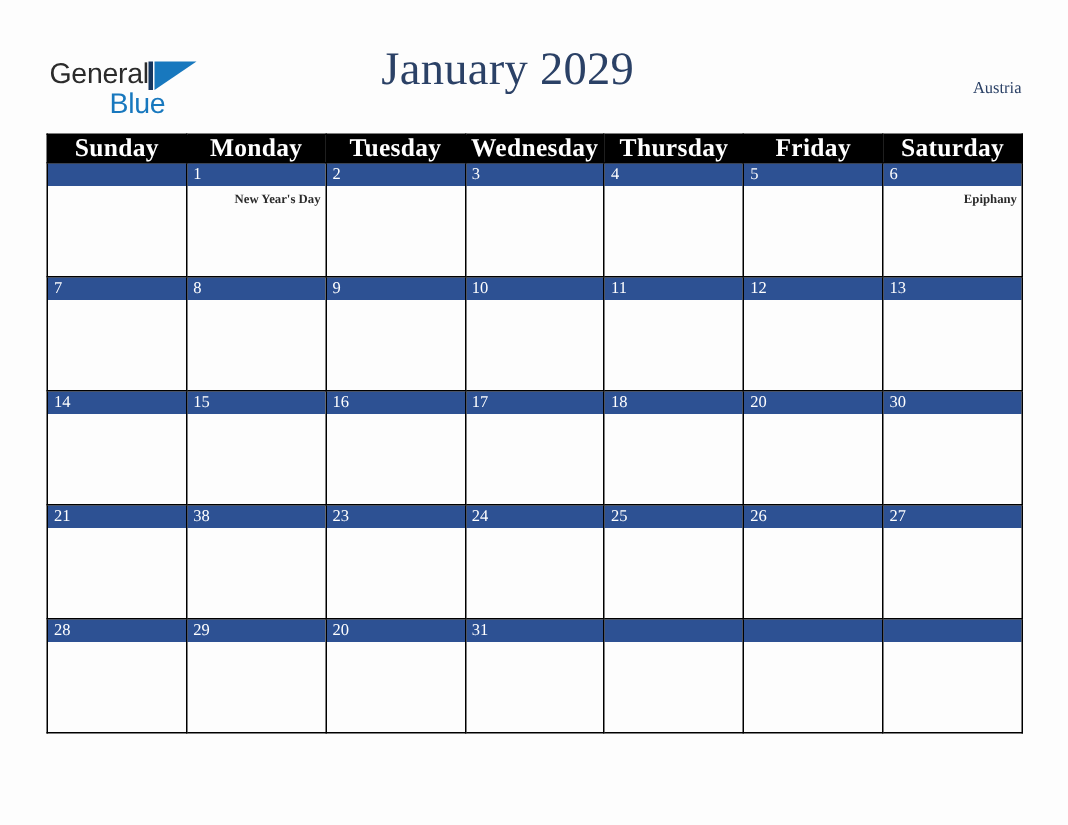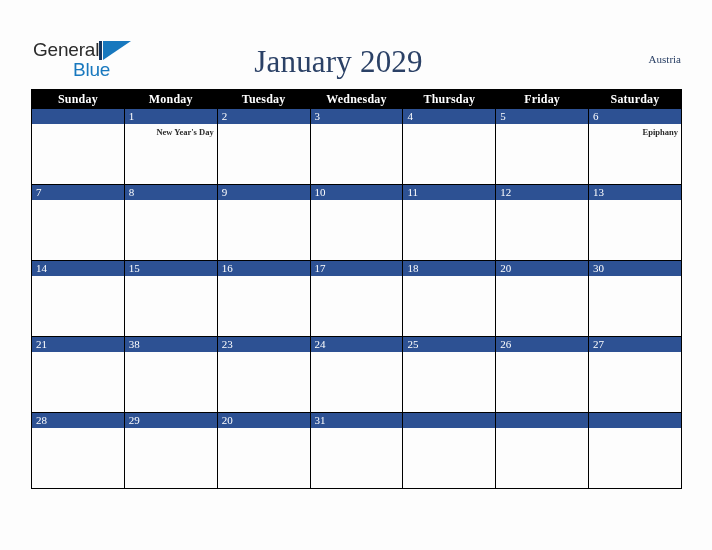--- a/index.html
+++ b/index.html
@@ -79,21 +79,21 @@
     top: 20px;
     font-family: "Liberation Sans", sans-serif;
     font-size: 19px;
     color: #1878be;
     letter-spacing: -0.2px;
   }
 
   .cal-title {
     position: absolute;
     left: 0;
-    top: 36px;
+    top: 20px;
     width: 677px;
     text-align: center;
     font-family: "Liberation Serif", serif;
     font-size: 31px;
     color: #2b4166;
     letter-spacing: 0.2px;
   }
 
   .country {
     position: absolute;
@@ -115,21 +115,21 @@
   }
   .calendar th,
   .calendar td {
     padding: 0;
     margin: 0;
   }
   .dow-row th {
     background: #000000;
     color: #ffffff;
     font-family: "Liberation Serif", serif;
-    font-size: 12px;
+    font-size: 17px;
     font-weight: bold;
     height: 18px;
     line-height: 18px;
     text-align: center;
     border: 1px solid #000000;
     letter-spacing: 0.2px;
   }
   .calendar td.day-cell {
     border: 1px solid #000000;
     vertical-align: top;

